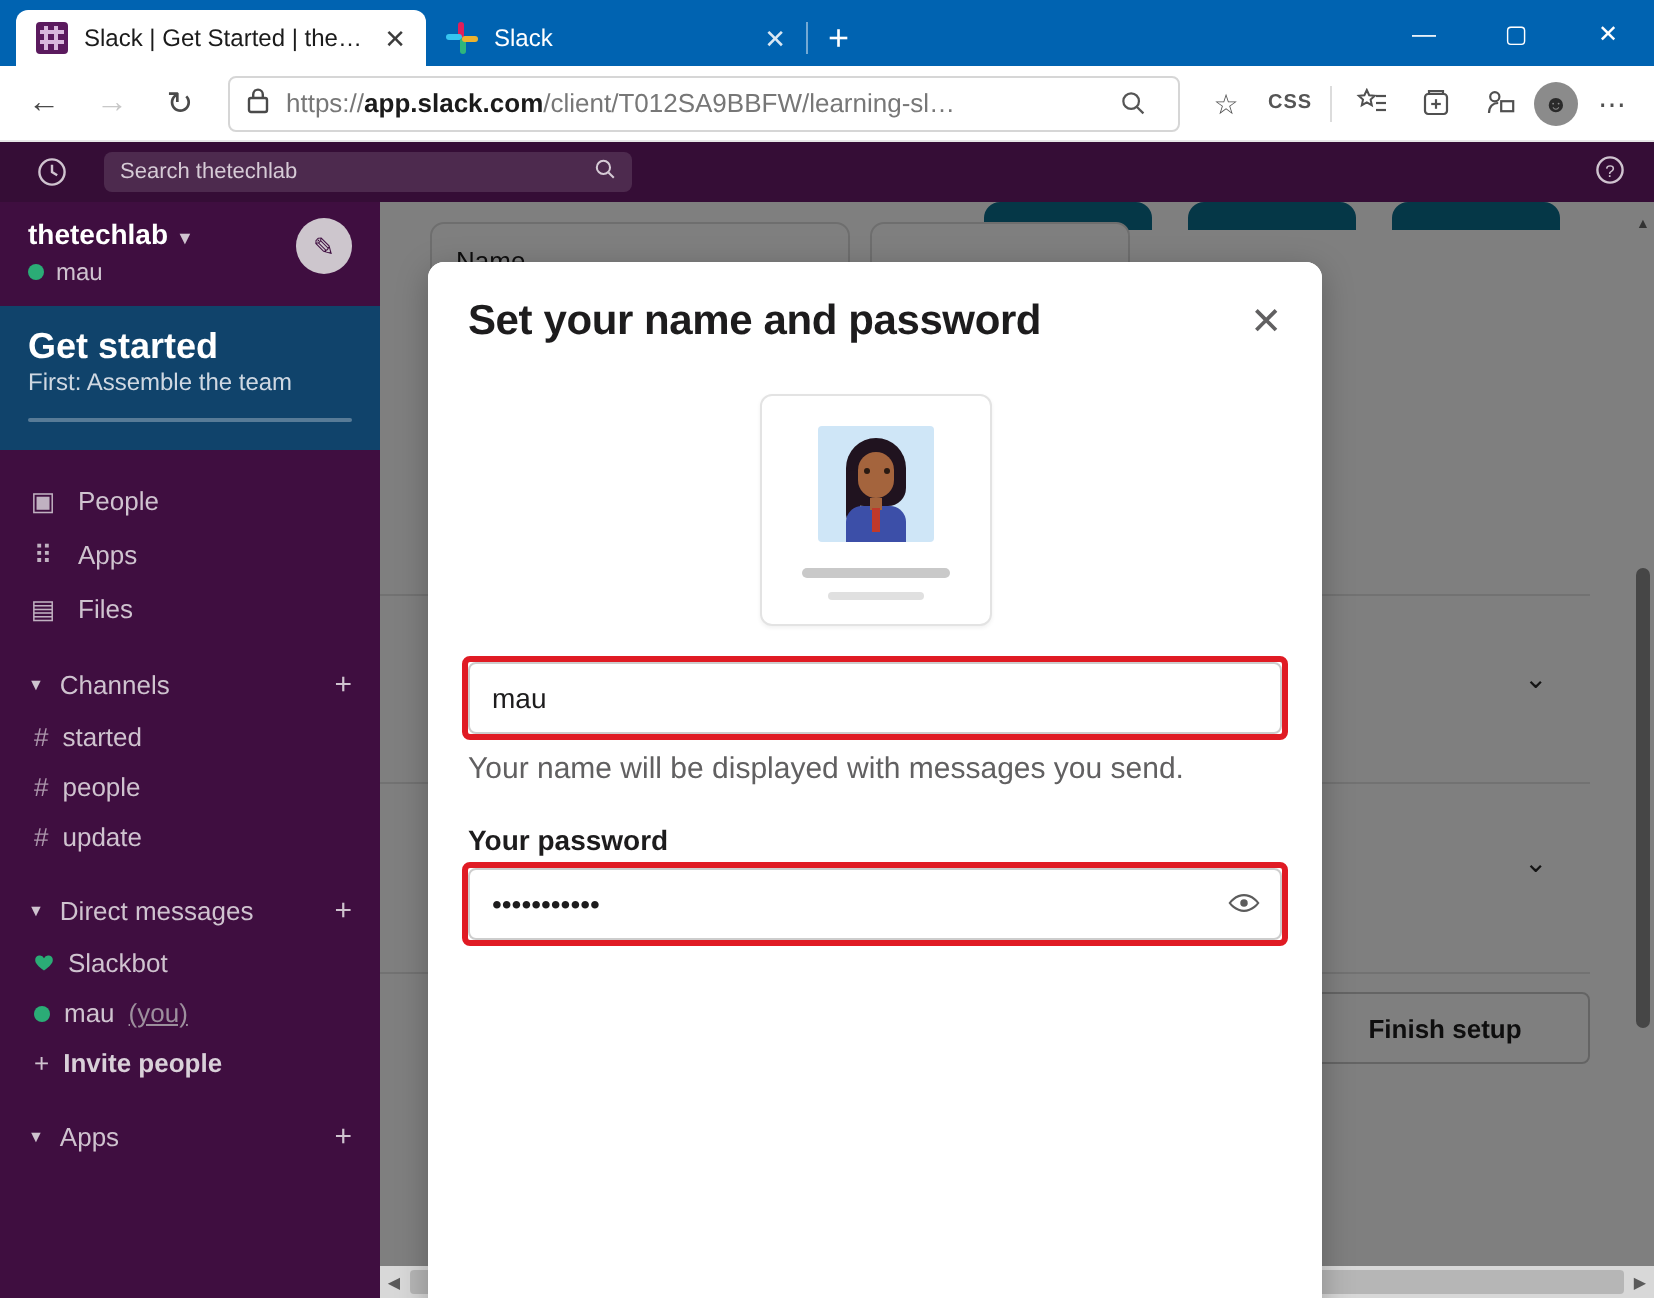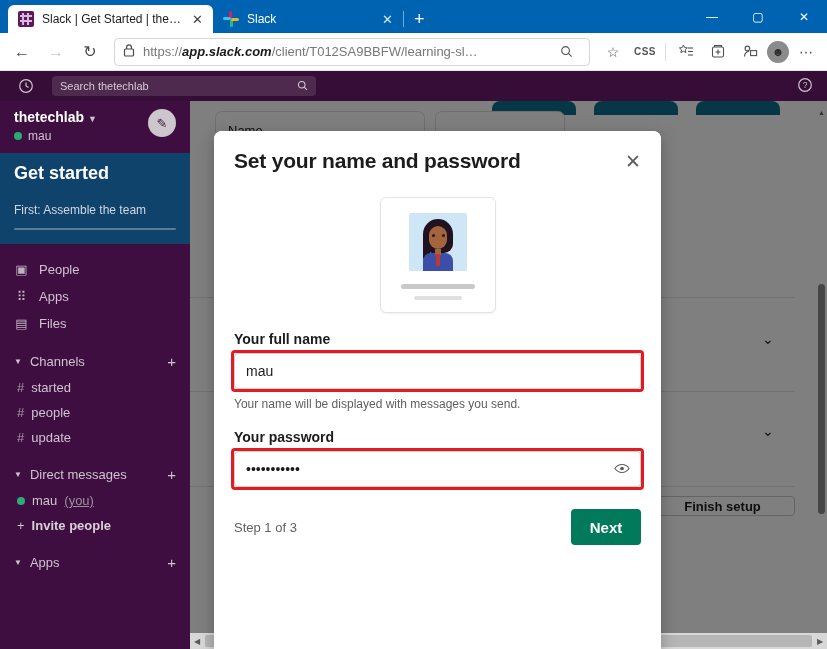--- a/index.html
+++ b/index.html
@@ -51,21 +51,21 @@
   }
   .navbtn { width: 32px; height: 30px; display:flex; align-items:center; justify-content:center;
             color:#4a4a4a; font-size: 16px; }
   .navbtn.disabled { color: #c8c8c8; }
   .urlbar {
     flex: 1; height: 28px; background: #ffffff; border: 1px solid #d6d6d6;
     border-radius: 4px; display: flex; align-items: center; gap: 8px;
     padding: 0 8px; margin: 0 6px; font-size: 13px; color: #555;
   }
   .url-text { flex: 1; overflow: hidden; white-space: nowrap; }
-  .url-text b { color: #1b1b1b; font-weight: 600; font-style: italic; }
+  .url-text b { color: #1b1b1b; font-weight: 600; }
   .url-text .dim { color: #777; }
   .tb-icon { width: 30px; height: 30px; display:flex; align-items:center; justify-content:center;
              color:#505050; font-size: 14px; }
   .tb-icon.css-badge { font-size: 10px; font-weight: 700; letter-spacing: .5px; color:#555; }
   .vdiv { width:1px; height:18px; background:#dcdcdc; margin:0 3px; }
   .profile-av {
     width: 22px; height: 22px; border-radius: 50%;
     background: #8b8b8b; display:flex; align-items:center; justify-content:center;
     color:#2a2a2a; font-size: 12px;
   }
@@ -94,21 +94,21 @@
   .ws-user { margin-top: 4px; font-size: 12px; color:#cfc3cf; display:flex; align-items:center; gap:6px; }
   .dot-green { width: 8px; height: 8px; border-radius: 50%; background: #2bac76; display:inline-block; }
   .compose {
     margin-left: auto; width: 28px; height: 28px; border-radius: 50%;
     background: #cdc6cd; color:#3f0e40; display:flex; align-items:center; justify-content:center; font-size: 13px;
   }
   .getstarted {
     background: #10436b; padding: 10px 14px 14px 14px; color: #fff;
   }
   .gs-title { font-weight: 700; font-size: 18px; }
-  .gs-sub { font-size: 12px; color:#cfd8e2; margin-top: 19px; }
+  .gs-sub { font-size: 12px; color:#cfd8e2; margin-top: 0; }
   .gs-bar { margin-top: 11px; height: 2px; background: rgba(255,255,255,.30); border-radius: 2px; }
   .navlist { padding-top: 12px; }
   .nav-row { height: 27px; display: flex; align-items: center; gap: 10px; padding: 0 14px; color:#cfc3cf; }
   .nav-ic { width: 15px; text-align: center; font-size: 13px; opacity: .9; }
   .section {
     height: 28px; display:flex; align-items:center; gap:8px; padding: 0 14px; color:#cfc3cf; margin-top: 10px;
   }
   .sec-caret { font-size: 8px; }
   .sec-plus { margin-left: auto; font-size: 15px; color:#cfc3cf; }
   .chan-row { height: 25px; display:flex; align-items:center; gap:7px; padding: 0 14px 0 17px; color:#cfc3cf; }
@@ -185,21 +185,21 @@
   .input {
     width: 100%; height: 36px; border: 1px solid #cdcdcd; border-radius: 4px;
     padding: 0 34px 0 11px; font-size: 14px; color: #1d1c1d; background:#fff;
     font-family: "Liberation Sans", sans-serif;
   }
   .hl {
     position: absolute; border: 3px solid #e01b24; border-radius: 4px; pointer-events: none;
     left: -3px; top: -3px; right: -3px; bottom: -3px;
   }
   .eye { position:absolute; right: 11px; top: 10px; font-size: 14px; color:#5c5c5c; }
-  .helper { font-size: 12px; color: #616061; margin-top: 7px; line-height: 1.45; }
+  .helper { font-size: 15px; color: #616061; margin-top: 7px; line-height: 1.45; }
   .gap { height: 16px; }
   .modal-foot {
     display: flex; align-items: center; padding: 22px 20px 20px 20px; background:#fff;
   }
   .step { font-size: 13px; color: #616061; }
   .next-btn {
     margin-left: auto; background: #007a5a; color: #fff; font-weight: 700; font-size: 15px;
     border: none; border-radius: 4px; width: 70px; height: 36px;
     font-family: "Liberation Sans", sans-serif;
   }
@@ -367,20 +367,28 @@
       <span class="hash">#</span>
       <span>update</span>
     </div>
 
     <div class="section">
       <span class="sec-caret">▼</span>
       <span>Direct messages</span>
       <span class="sec-plus">+</span>
     </div>
     <div class="chan-row">
+      <span>
+        <svg width="10" height="9" viewBox="0 0 10 9" aria-hidden="true">
+          <path d="M5 8.3C2 6.1.6 4.6.6 3A2.3 2.3 0 0 1 5 2.1 2.3 2.3 0 0 1 9.4 3c0 1.6-1.4 3.1-4.4 5.3z" fill="#2bac76"></path>
+        </svg>
+      </span>
+      <span>Slackbot</span>
+    </div>
+    <div class="chan-row">
       <span class="dot-green"></span>
       <span>mau</span>
       <span class="you">(you)</span>
     </div>
     <div class="chan-row">
       <span>+</span>
       <span class="invite">Invite people</span>
     </div>
 
     <div class="section">
@@ -398,21 +406,21 @@
     <div class="bg-card" style="left:25px; top:10px; width:210px; height:80px;"></div>
     <div class="bg-label" style="left:38px; top:22px;">Name</div>
     <div class="bg-card" style="left:245px; top:10px; width:130px; height:80px;"></div>
 
     <div class="bg-rule" style="left:0; top:196px; width:605px;"></div>
     <div class="chev" style="left:572px; top:230px;">⌄</div>
     <div class="bg-rule" style="left:0; top:290px; width:605px;"></div>
     <div class="chev" style="left:572px; top:322px;">⌄</div>
     <div class="bg-rule" style="left:0; top:385px; width:605px;"></div>
 
-    <div class="finish-btn" style="left:460px; top:395px; width:145px; height:20px;">Finish setup</div>
+    <div class="finish-btn" style="left:460px; top:395px; width:145px; height:36px;">Finish setup</div>
 
     <div class="vscroll">
       <div class="arrow">▲</div>
       <div class="thumb"></div>
     </div>
   </div>
 
   <div class="overlay"></div>
 
   <div class="hscroll">
@@ -440,21 +448,20 @@
             <div class="av-eye r"></div>
             <div class="av-body"></div>
             <div class="av-neck"></div>
             <div class="av-tie"></div>
           </div>
           <div class="illus-l1"></div>
           <div class="illus-l2"></div>
         </div>
       </div>
 
-      <div class="field-label">Your full name</div>
       <div class="field-wrap">
         <input class="input" type="text" value="mau" style="">
         <div class="hl"></div>
       </div>
       <div class="helper">Your name will be displayed with messages you send.</div>
 
       <div class="gap"></div>
 
       <div class="field-label">Your password</div>
       <div class="field-wrap">
@@ -462,18 +469,14 @@
         <div class="eye">
           <svg width="16" height="11" viewBox="0 0 18 12" aria-hidden="true">
             <path d="M1 6s3-4.4 8-4.4S17 6 17 6s-3 4.4-8 4.4S1 6 1 6z" fill="none" stroke="#5c5c5c" stroke-width="1.2"></path>
             <circle cx="9" cy="6" r="2.1" fill="#5c5c5c"></circle>
           </svg>
         </div>
         <div class="hl"></div>
       </div>
     </div>
 
-    <div class="modal-foot">
-      <div class="step">Step 1 of 3</div>
-      <button class="next-btn">Next</button>
-    </div>
   </div>
 </div>
 
 </body></html>

